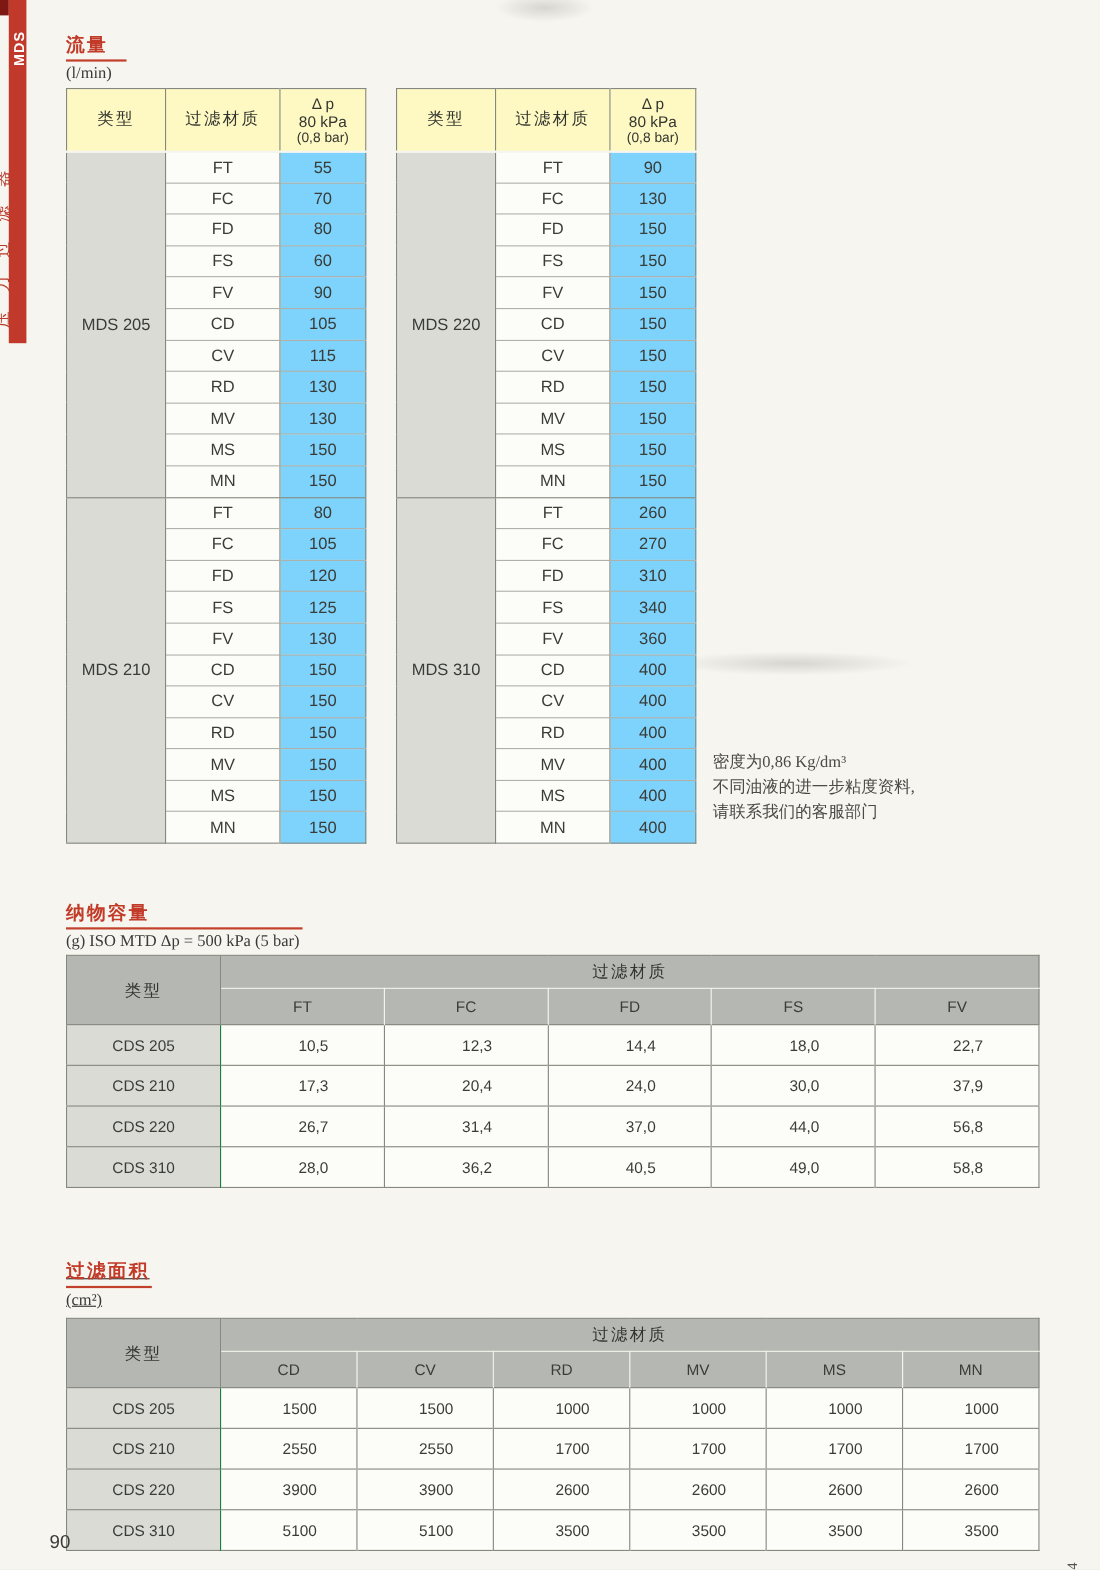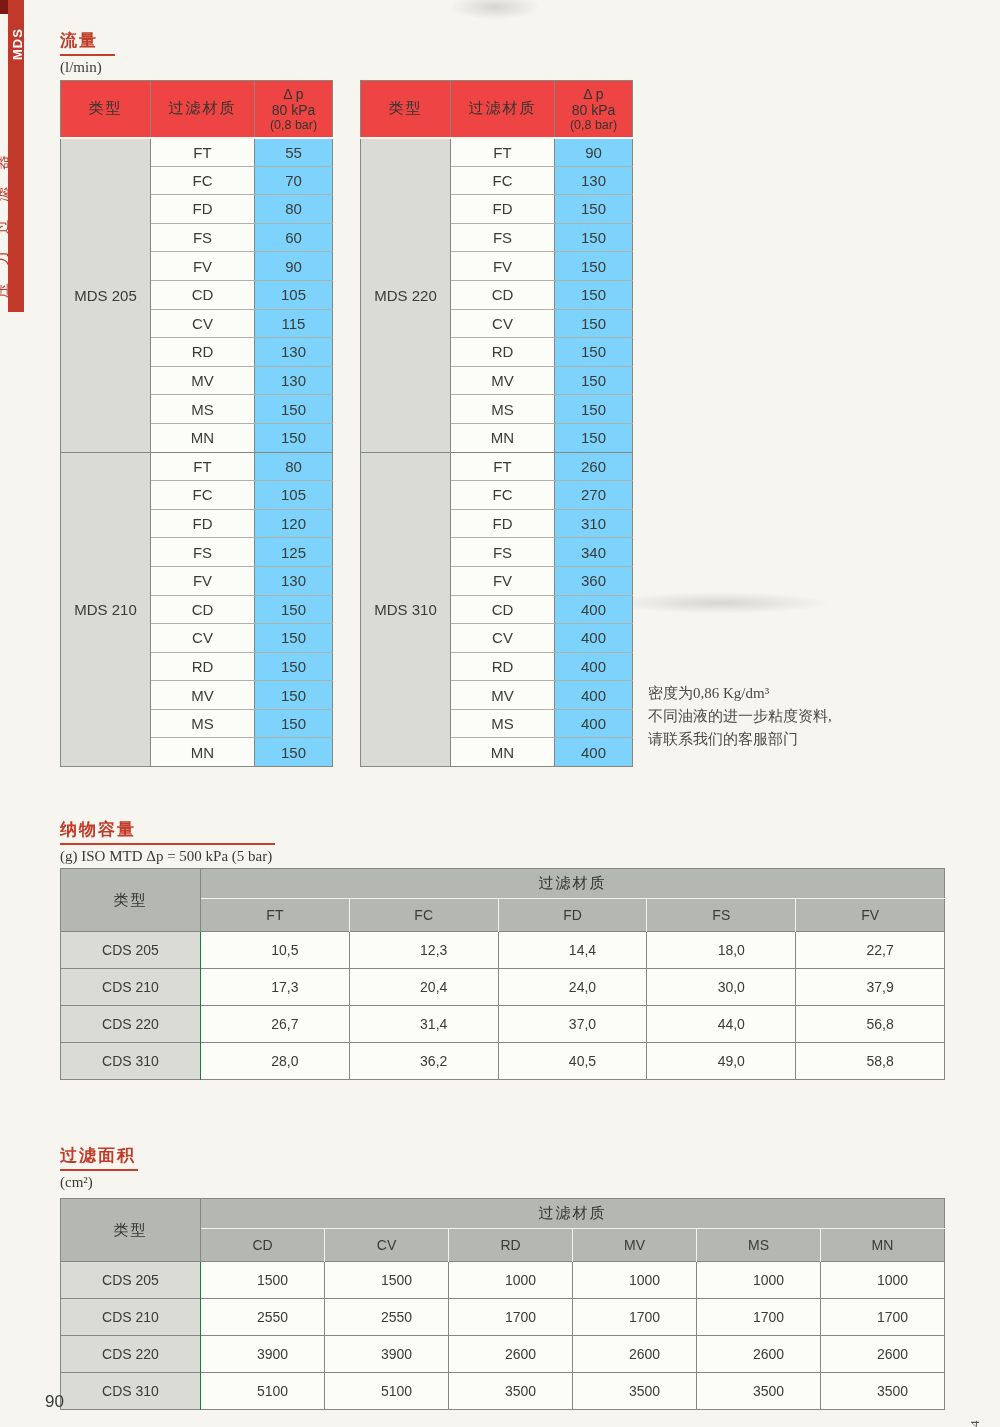--- a/index.html
+++ b/index.html
@@ -30,21 +30,21 @@
   .sec-underline { height:0; border-bottom:2px solid #c2402c; margin-top:2px; }
   .u-flow { width:55px; } .u-cap { width:215px; } .u-area { width:78px; }
   .sec-sub { margin-top:3px; font-size:15px; color:#3a3a38; }
 
   
   table { border-collapse:collapse; table-layout:fixed; }
   .flow-table { position:absolute; top:80px; width:272px; border:1px solid #85887f; background:#fcfcf8; }
   .flow-table-0 { left:60px; } .flow-table-1 { left:360px; }
   .flow-table thead tr { height:57px; }
   .flow-table th {
-    background:#ef4444; font-weight:normal; border-bottom:2px solid #f6f5ef;
+    background:#fef9c3; font-weight:normal; border-bottom:2px solid #f6f5ef;
     border-right:1px solid #85887f; vertical-align:middle;
   }
   .flow-table th:last-child, .flow-table td:last-child { border-right:none; }
   .th-cn { font-family:"Liberation Serif", serif; font-size:15px; color:#33352f; letter-spacing:2px; }
   .dp-l1 { font-size:14px; color:#33352f; }
   .dp-l2 { font-size:14px; color:#33352f; }
   .dp-l3 { font-size:12.5px; color:#33352f; }
   .flow-table tbody tr { height:28.6px; }
   .flow-table td { text-align:center; font-size:15px; color:#3a3c38; vertical-align:middle; }
   .col-type { width:90px; } .col-med { width:104px; } .col-dp { width:78px; }
@@ -376,21 +376,21 @@
           <td class="mt-rowlabel">CDS 310</td>
           <td class="mt-val">28,0</td>
           <td class="mt-val">36,2</td>
           <td class="mt-val">40,5</td>
           <td class="mt-val">49,0</td>
           <td class="mt-val">58,8</td>
         </tr>
       </tbody>
     </table>
 
-  <div class="sec-head" style="top:1144px;">
+  <div class="sec-head" style="top:1144px;text-decoration:underline;">
     <div class="sec-title">过滤面积</div>
     <div class="sec-underline u-area"></div>
     <div class="sec-sub serif">(cm²)</div>
   </div>
   <table class="matrix-table" style="top:1198px;" id="areaTable">
       <thead>
         <tr class="mt-r1">
           <th class="mt-type" rowspan="2">类型</th>
           <th class="mt-media" colspan="6">过滤材质</th>
         </tr>

